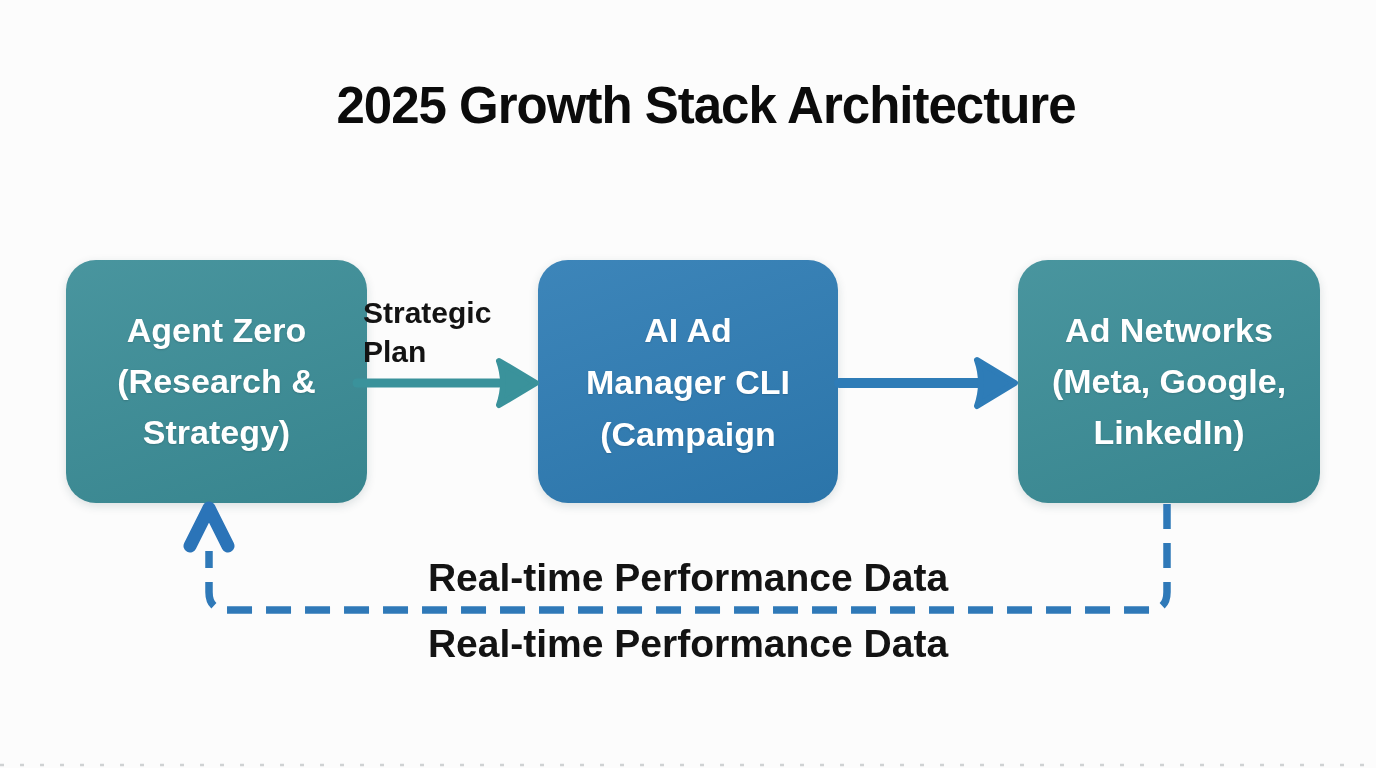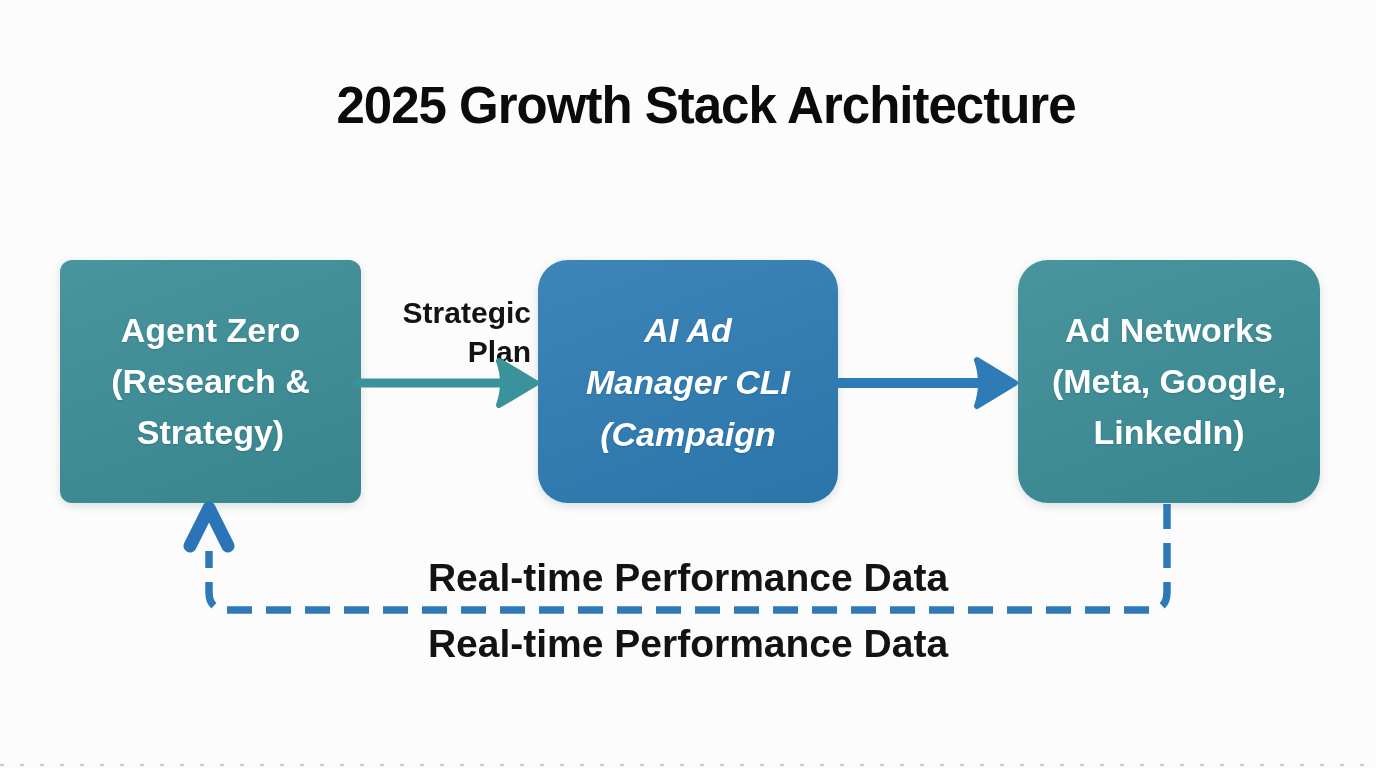--- a/index.html
+++ b/index.html
@@ -34,33 +34,33 @@
     text-align: center;
     color: var(--node-text, #ffffff);
     font-weight: 700;
     font-size: 34px;
     line-height: 51px;
     text-shadow: 0 1px 2px rgba(0,0,0,0.15);
     box-shadow: 0 3px 10px rgba(25,60,70,0.15);
     background-image: linear-gradient(160deg, rgba(255,255,255,0.07), rgba(0,0,0,0.06));
   }
   .node--teal { background-color: var(--teal, #3b8d97); }
-  .node--blue { background-color: var(--blue, #2e7cb4); font-style: italic; }
-  .node-1 { left: 60px;  width: 301px; border-radius: 12px; }
+  .node--blue { background-color: var(--blue, #2e7cb4); }
+  .node-1 { left: 66px;  width: 301px; }
   .node-2 { left: 538px; width: 300px; line-height: 52px; }
   .node-3 { left: 1018px; width: 302px; }
   .edge-label {
     position: absolute;
     font-weight: 700;
     color: var(--label-text, #131313);
   }
   .label-strategic {
     left: 363px; top: 293px;
     width: 168px;
-    text-align: right;
+    text-align: left;
     font-size: 30px;
     line-height: 39px;
   }
   .label-feedback-above, .label-feedback-below {
     left: 0; width: 1376px;
     text-align: center;
     font-size: 39px;
     line-height: 36px;
   }
   .label-feedback-above { top: 560px; }

